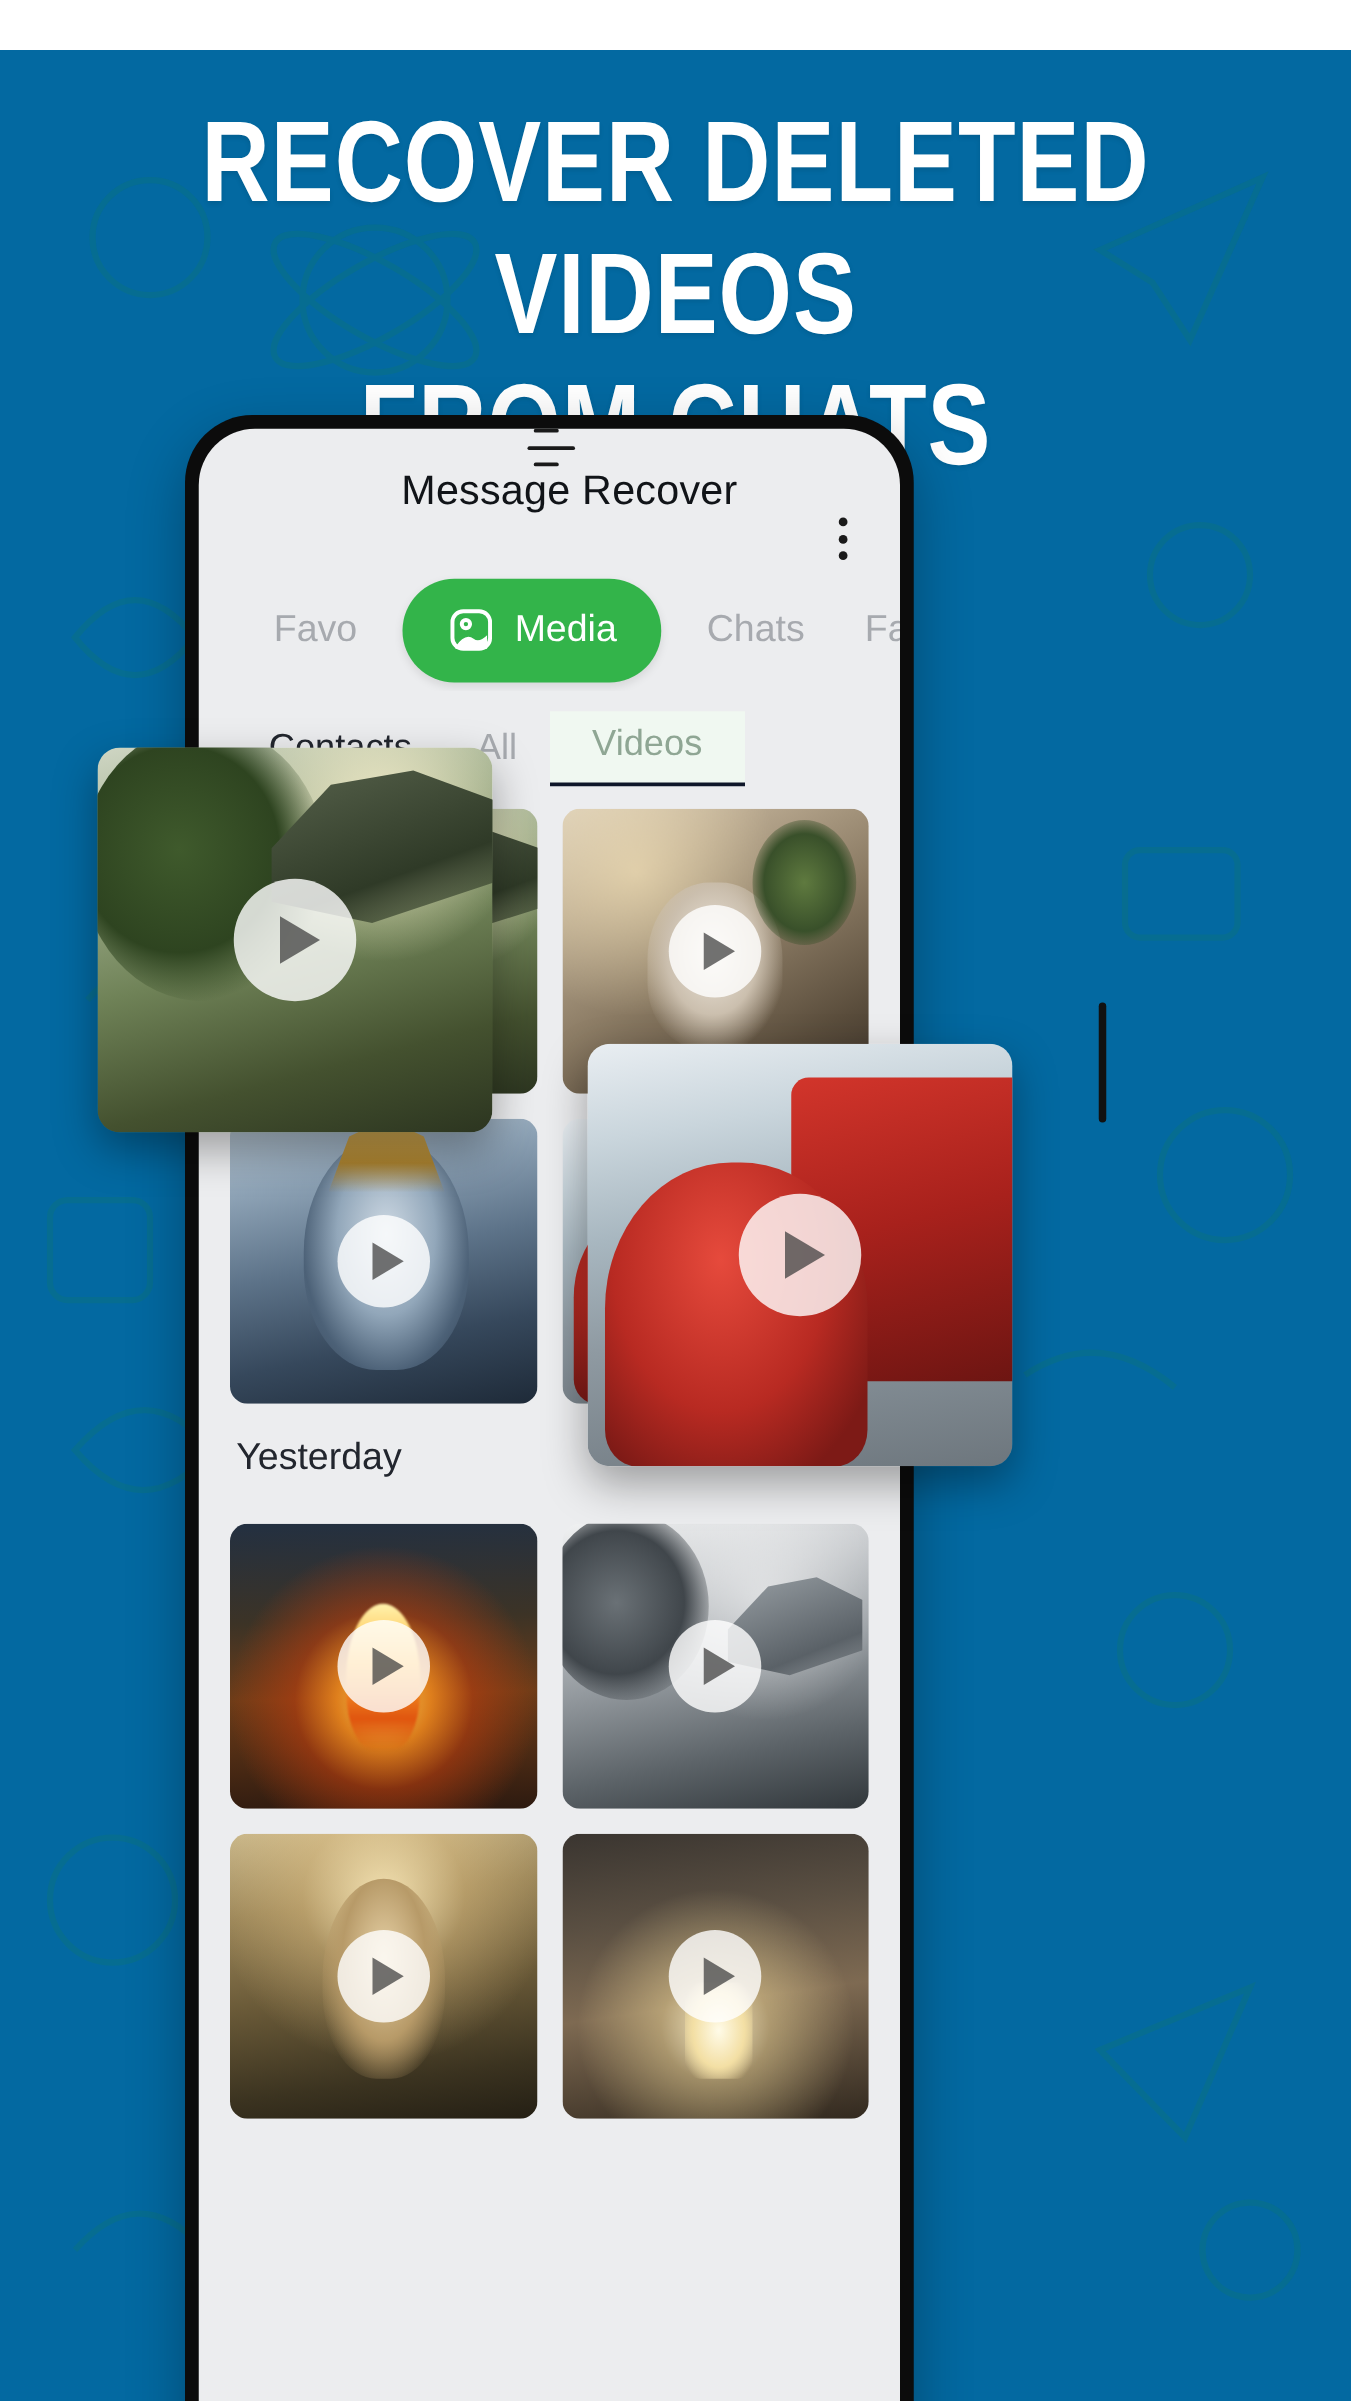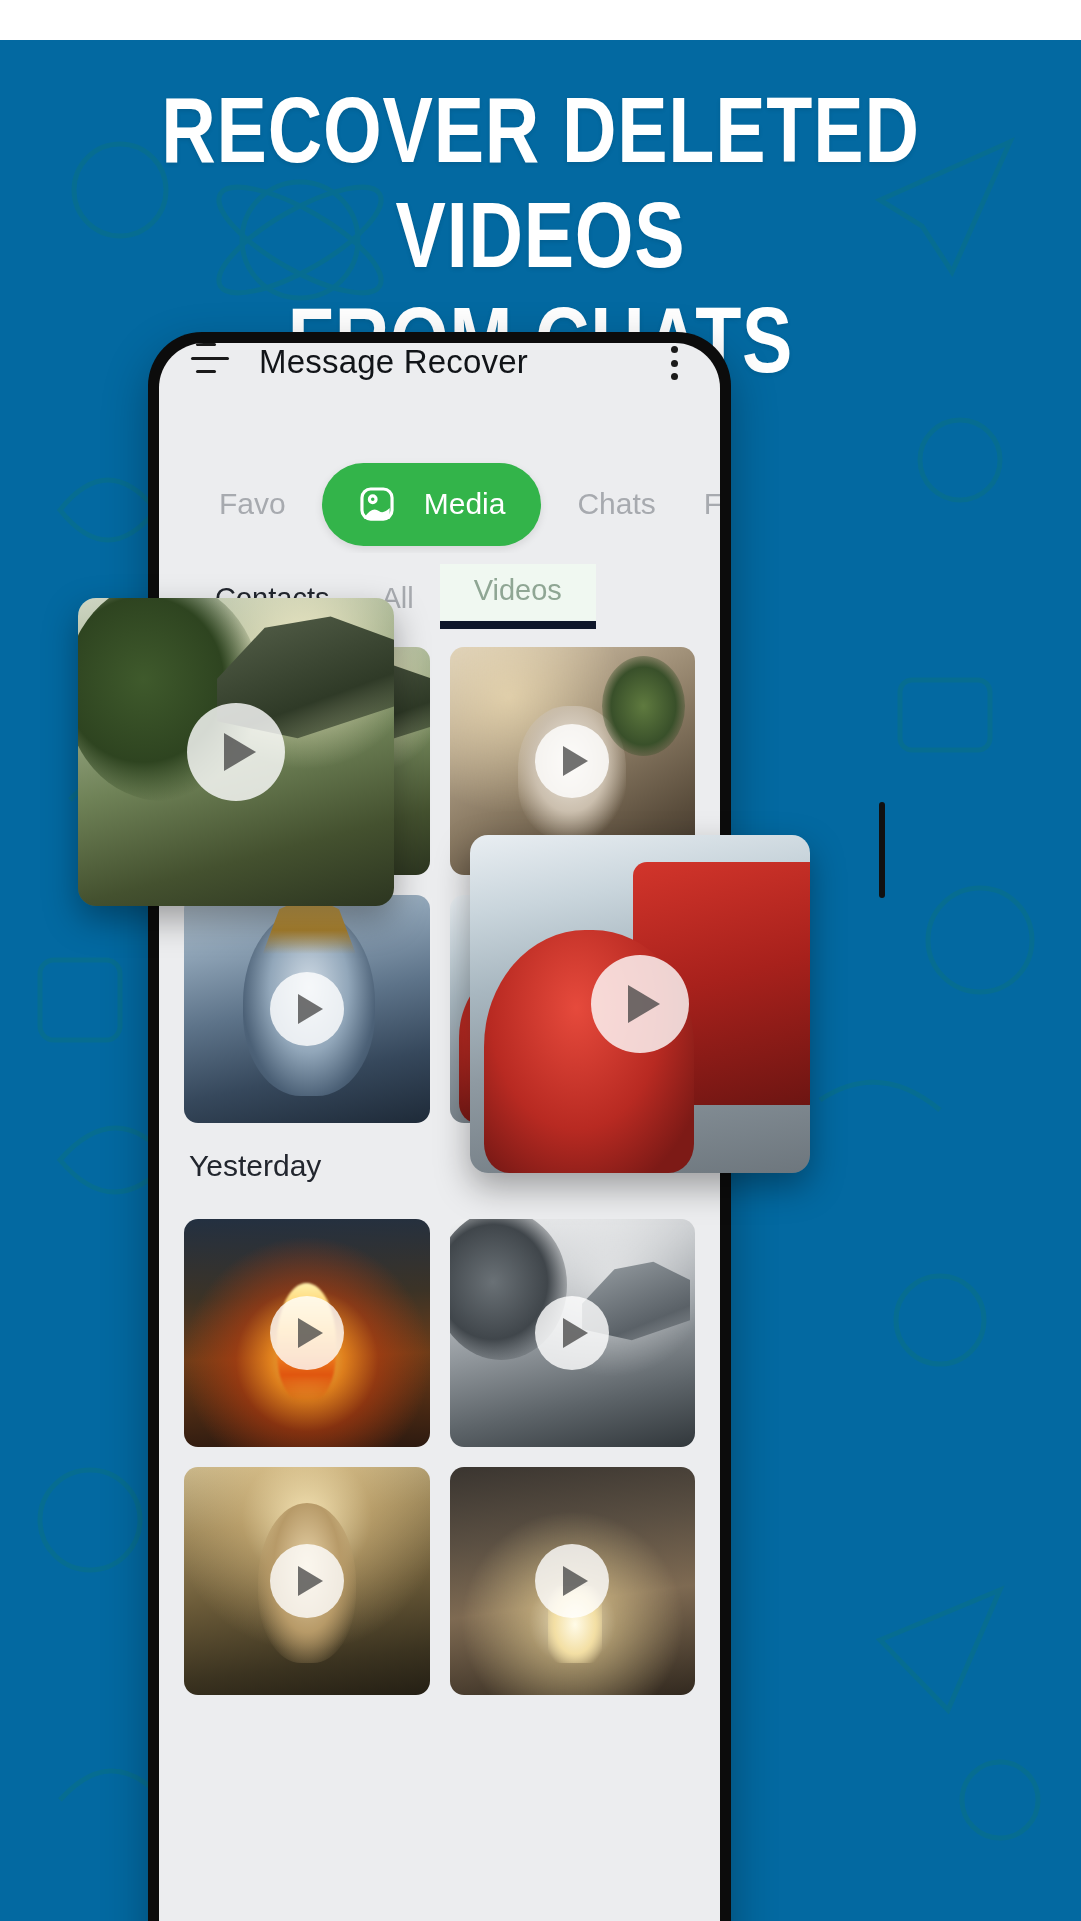--- a/index.html
+++ b/index.html
@@ -73,23 +73,24 @@
     position: absolute;
     background: #111;
     border-radius: 4px;
   }
   .btn-vol  { left: 140px; top: 438px; width: 5px; height: 120px; }
   .btn-pow  { left: 731px; top: 470px; width: 6px; height: 96px; }
 
   
   .appbar {
     display: flex;
-    align-items: flex-start;
+    align-items: center;
     height: 112px;
     padding: 0 30px 0 32px;
+    flex-direction: column;
   }
   .menu-icon {
     width: 38px; height: 30px;
     display: flex; flex-direction: column;
     align-items: center; justify-content: space-between;
     cursor: pointer;
   }
   .menu-icon i { display:block; height: 3px; background:#1a1a1a; border-radius:2px; }
   .menu-icon i:nth-child(1) { width: 20px; margin-right: 8px; }
   .menu-icon i:nth-child(2) { width: 38px; }
@@ -124,21 +125,21 @@
   .tab {
     font-size: 30px;
     color: #A7AAAF;
     padding: 0 24px;
     cursor: pointer;
     flex: 0 0 auto;
   }
   .tab.active-pill {
     display: flex;
     align-items: center;
-    gap: 28px;
+    gap: 16px;
     background: #33B44A;
     color: #ffffff;
     border-radius: 44px;
     height: 83px;
     padding: 0 36px;
     margin: 0 12px;
     box-shadow: 0 3px 8px rgba(0,0,0,0.10);
   }
   .media-icon { width: 38px; height: 38px; flex: 0 0 auto; }
 
@@ -154,21 +155,21 @@
     font-size: 29px;
     color: #A7AAAF;
     padding: 10px 26px 14px 26px;
     cursor: pointer;
     flex: 0 0 auto;
   }
   .subtab.dark { color: #22262E; }
   .subtab.sel {
     color: #8FA694;
     background: #F0F8F1;
-    border-bottom: 8px solid #0f172a;
+    border-bottom: 3px solid #0f172a;
     padding-left: 34px; padding-right: 34px;
   }
 
   
   .grid {
     display: grid;
     grid-template-columns: 1fr 1fr;
     gap: 20px;
     padding: 18px 25px 0 25px;
   }

